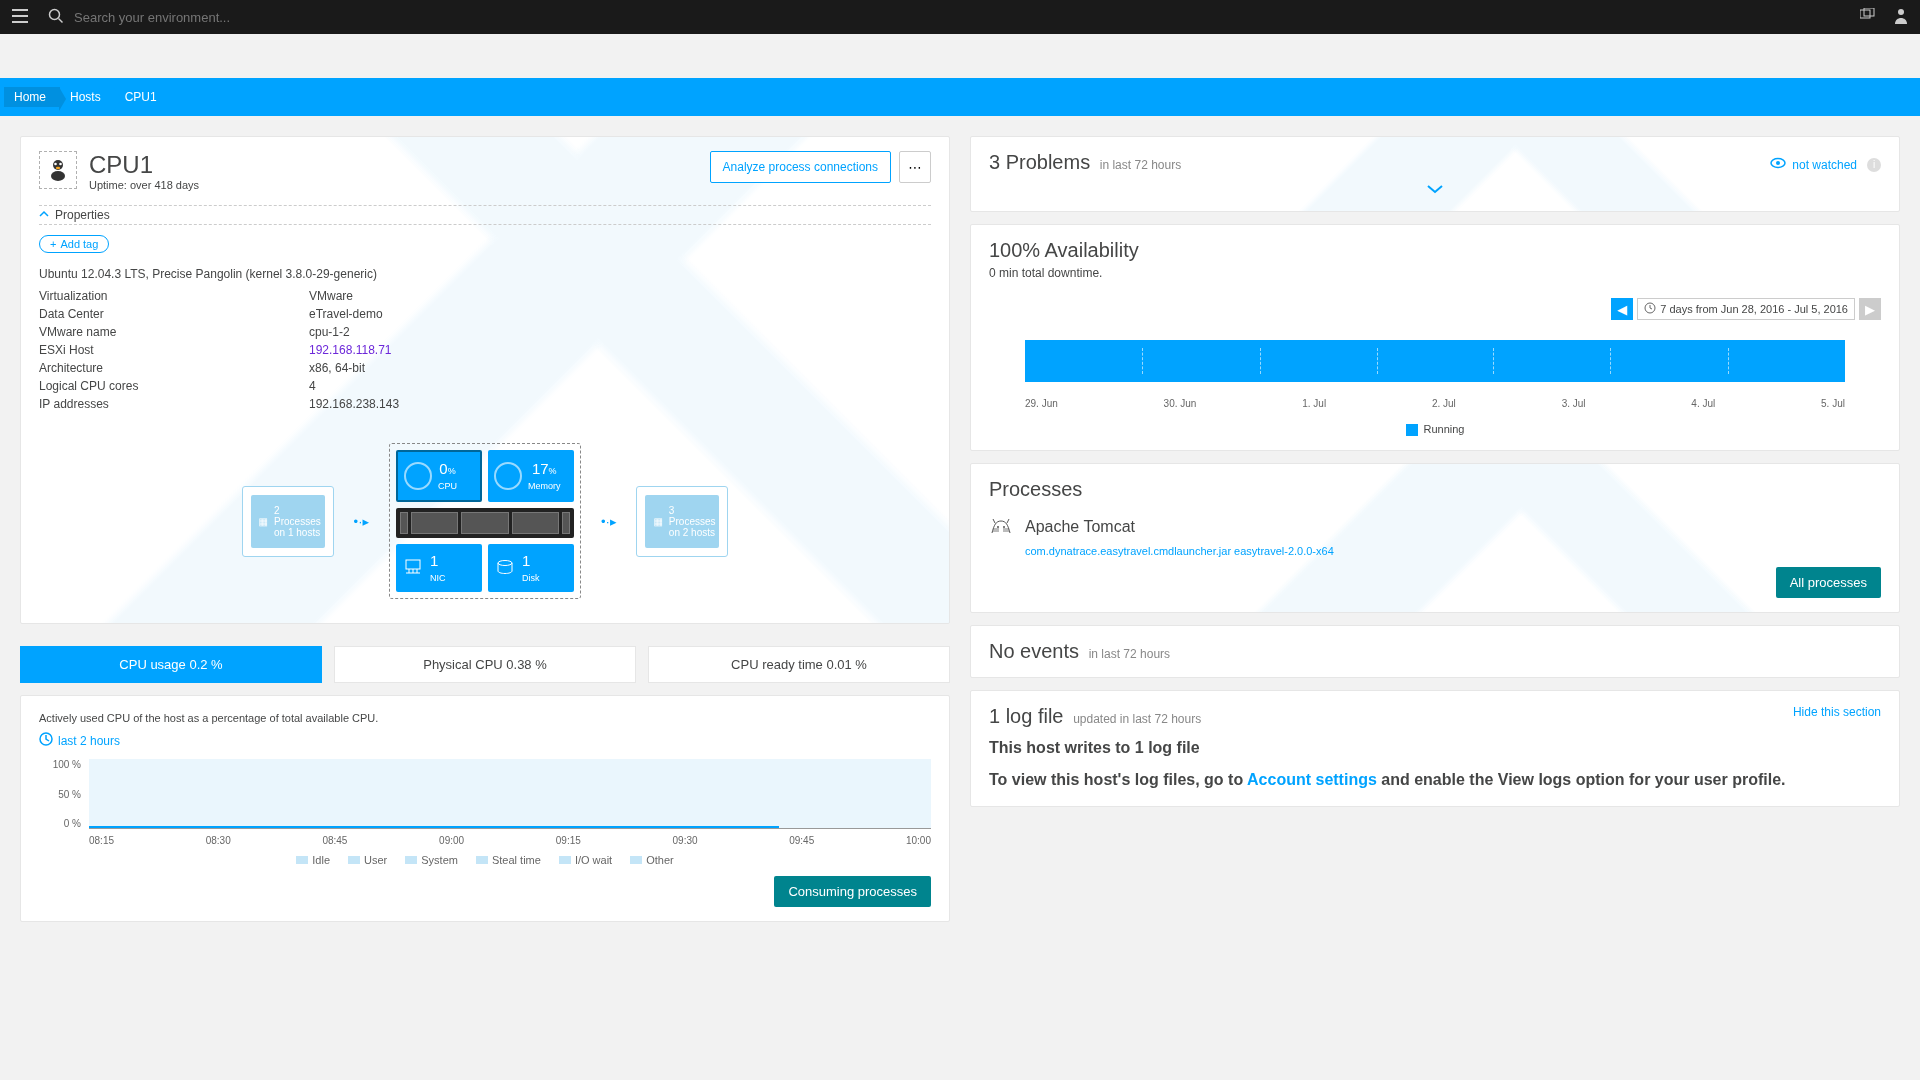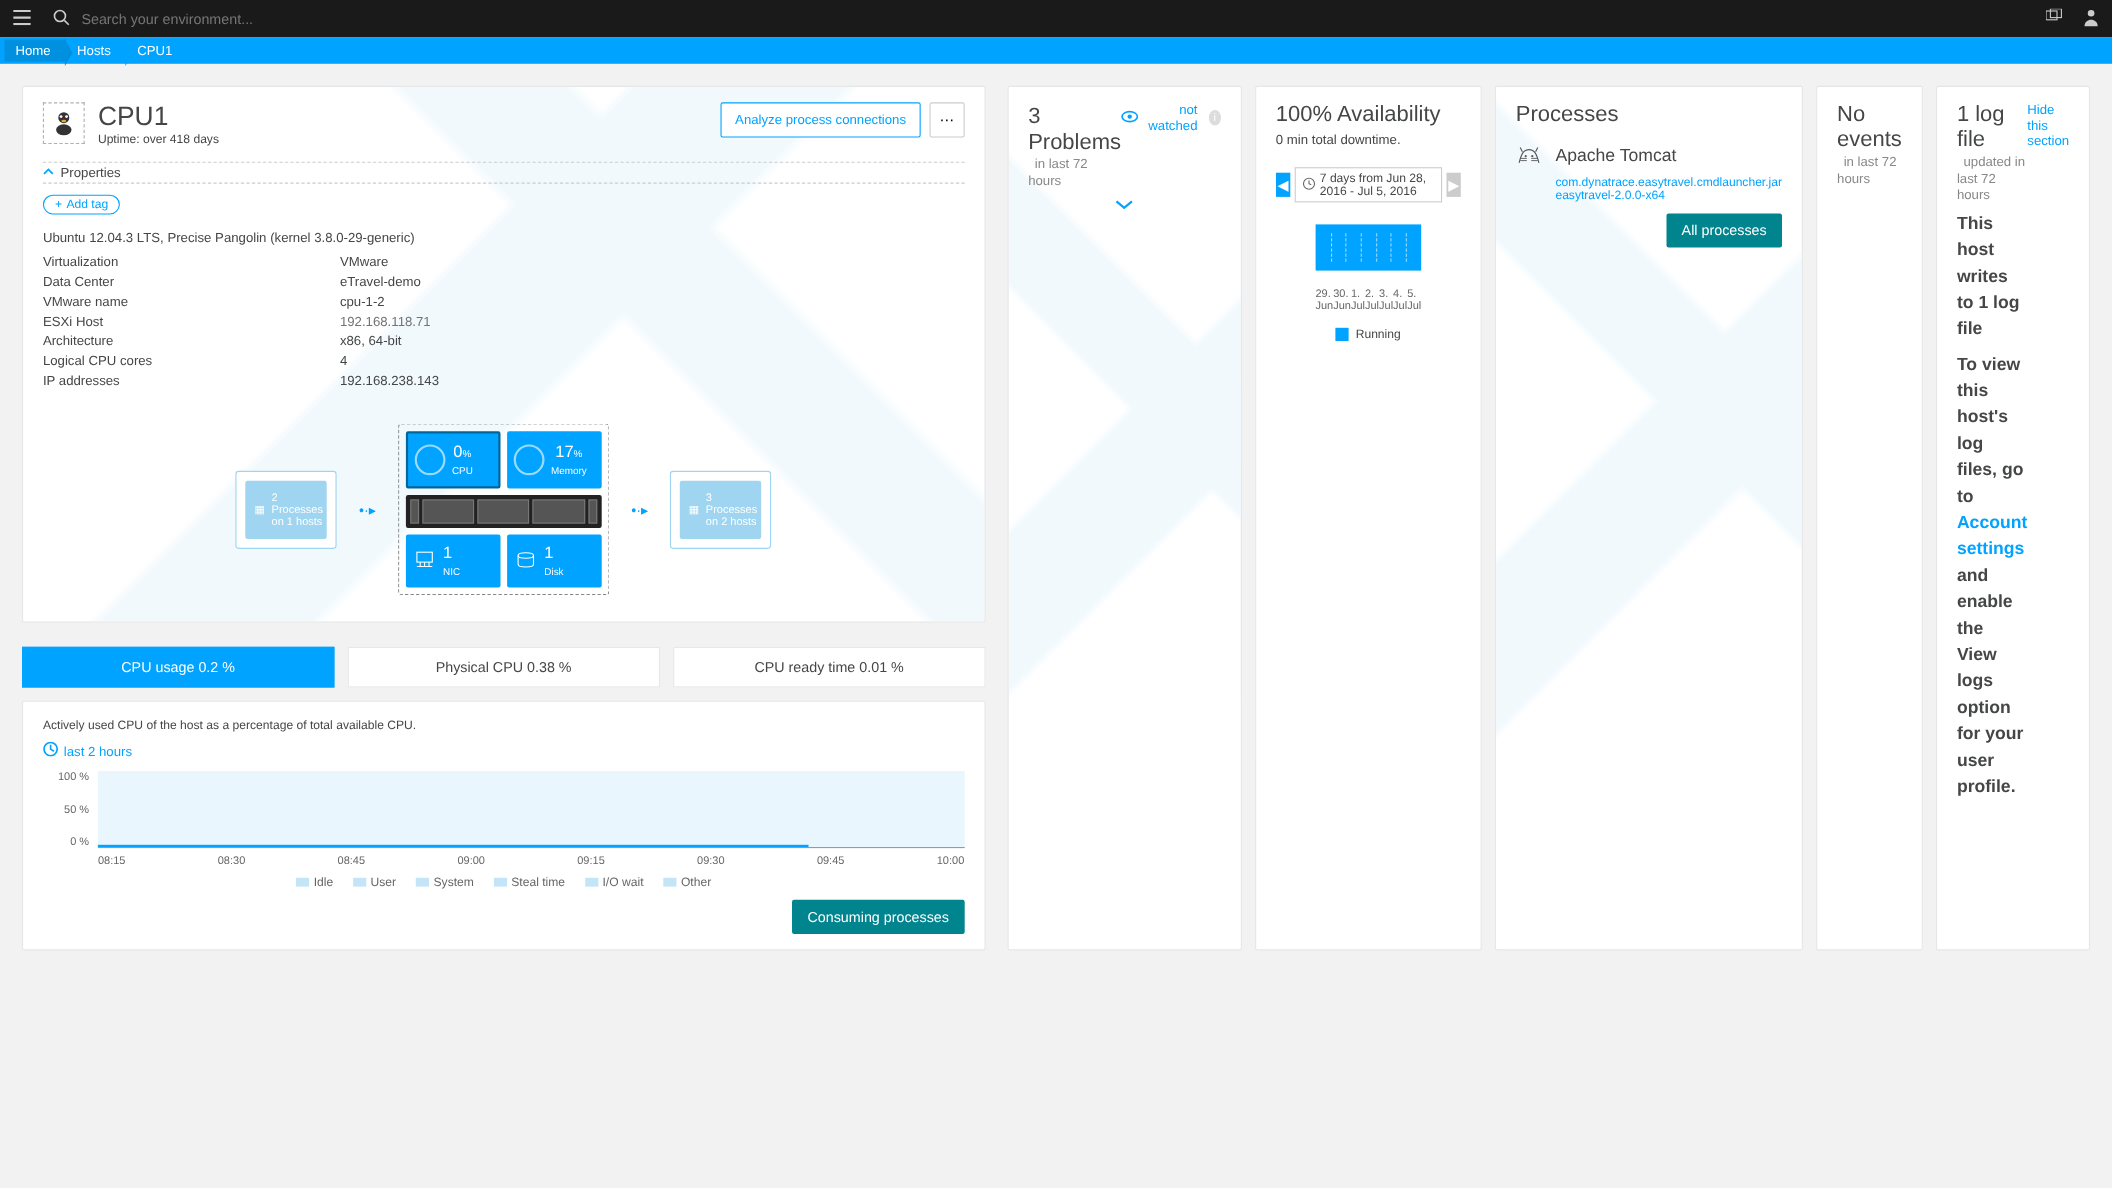--- a/index.html
+++ b/index.html
@@ -7,51 +7,51 @@
 
 
 .topbar { background: #1a1a1a; height: 34px; display: flex; align-items: center; padding: 0 12px; color: #ccc; }
 .topbar .menu-icon { margin-right: 20px; cursor: pointer; }
 .topbar .search-icon { margin-right: 10px; }
 .topbar .search-input { background: transparent; border: none; color: #ccc; font-size: 13px; flex: 1; outline: none; }
 .topbar .right-icons { display: flex; gap: 18px; }
 .topbar svg { fill: #ccc; }
 
 
-.breadcrumb { background: #00a3ff; height: 24px; display: flex; align-items: center; padding: 0 4px; }
+.breadcrumb { background: #00a3ff; height: 38px; display: flex; align-items: center; padding: 0 4px; margin-top: 44px; }
 .breadcrumb .crumb { color: #fff; font-size: 12px; padding: 3px 14px 3px 10px; cursor: pointer; position: relative; }
 .breadcrumb .crumb:not(:last-child)::after { content: ""; position: absolute; right: -6px; top: 0; border-left: 7px solid #00a3ff; border-top: 12px solid transparent; border-bottom: 12px solid transparent; z-index: 2; }
 .breadcrumb .crumb-home { background: #0090e0; }
 .breadcrumb .crumb-home::after { border-left-color: #0090e0 !important; }
 
 
 .content { display: flex; gap: 20px; padding: 20px; }
 .left { flex: 1; display: flex; flex-direction: column; gap: 12px; }
-.right { flex: 1; display: flex; flex-direction: row; gap: 12px; }
+.right { flex: 1; display: flex; flex-direction: column; gap: 12px; }
 .panel { background: #fff; border: 1px solid #e6e6e6; border-radius: 2px; padding: 14px 18px; }
 
 
 .host-header { display: flex; align-items: flex-start; gap: 12px; }
 .host-icon { width: 38px; height: 38px; border: 1px dashed #b0b0b0; display: flex; align-items: center; justify-content: center; }
 .host-title-wrap { flex: 1; }
 .host-title { font-size: 24px; font-weight: 300; color: #454646; }
 .host-uptime { font-size: 11px; color: #454646; }
 .host-actions { display: flex; gap: 8px; }
 .btn-outline { border: 1px solid #00a3ff; background: #fff; color: #00a3ff; padding: 7px 12px; border-radius: 2px; font-size: 12px; cursor: pointer; }
 .btn-icon { border: 1px solid #ccc; background: #fff; width: 32px; height: 32px; display: flex; align-items: center; justify-content: center; border-radius: 2px; cursor: pointer; }
 
 
 .props-header { display: flex; align-items: center; gap: 6px; color: #454646; font-size: 12px; margin-top: 14px; border-top: 1px dashed #ccc; border-bottom: 1px dashed #ccc; padding: 2px 0; }
 .add-tag-btn { border: 1px solid #00a3ff; color: #00a3ff; background: #fff; border-radius: 12px; padding: 2px 10px; font-size: 11px; margin-top: 10px; cursor: pointer; display: inline-flex; align-items: center; gap: 4px; }
 .os-line { font-size: 12px; margin-top: 14px; color: #454646; }
 .kv-grid { margin-top: 6px; }
 .kv-row { display: flex; padding: 2px 0; font-size: 12px; }
 .kv-key { width: 270px; color: #454646; }
 .kv-val { color: #454646; }
-.kv-val.link { color: #737373; cursor: pointer; }
+.kv-val.link { color: #6d28d9; cursor: pointer; }
 
 
 .smartscape { margin: 30px auto 10px; display: flex; align-items: center; justify-content: center; gap: 20px; }
 .sm-sidebox { border: 1px solid #9fd5f0; border-radius: 3px; padding: 8px; background: #fff; display: flex; align-items: center; }
 .sm-side-inner { background: #9fd5f0; color: #fff; padding: 10px 8px; border-radius: 2px; font-size: 10px; text-align: left; width: 74px; display: flex; gap: 6px; align-items: center; }
 .sm-center { border: 1px dashed #888; padding: 6px; border-radius: 3px; }
 .sm-stats { display: flex; gap: 6px; }
 .sm-stat { background: #00a3ff; color: #fff; padding: 8px 6px; border-radius: 2px; display: flex; align-items: center; gap: 6px; width: 86px; }
 .sm-stat.sel { border: 2px solid #006699; }
 .sm-circle { width: 28px; height: 28px; border: 2px solid #99daff; border-radius: 50%; }

